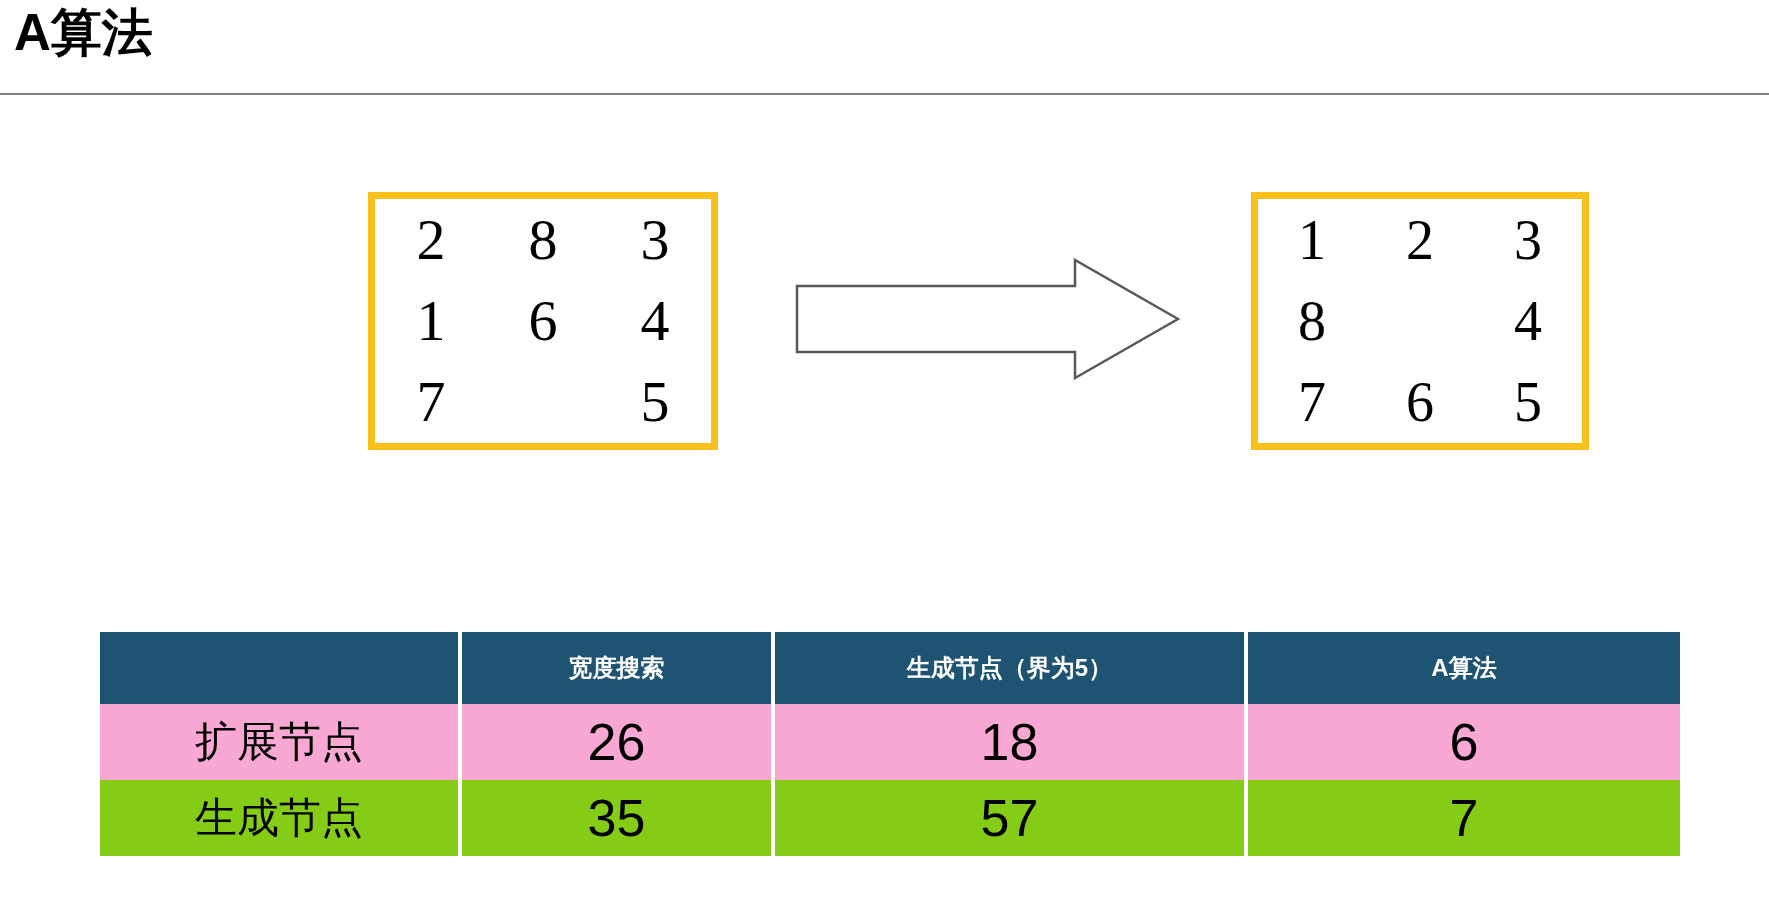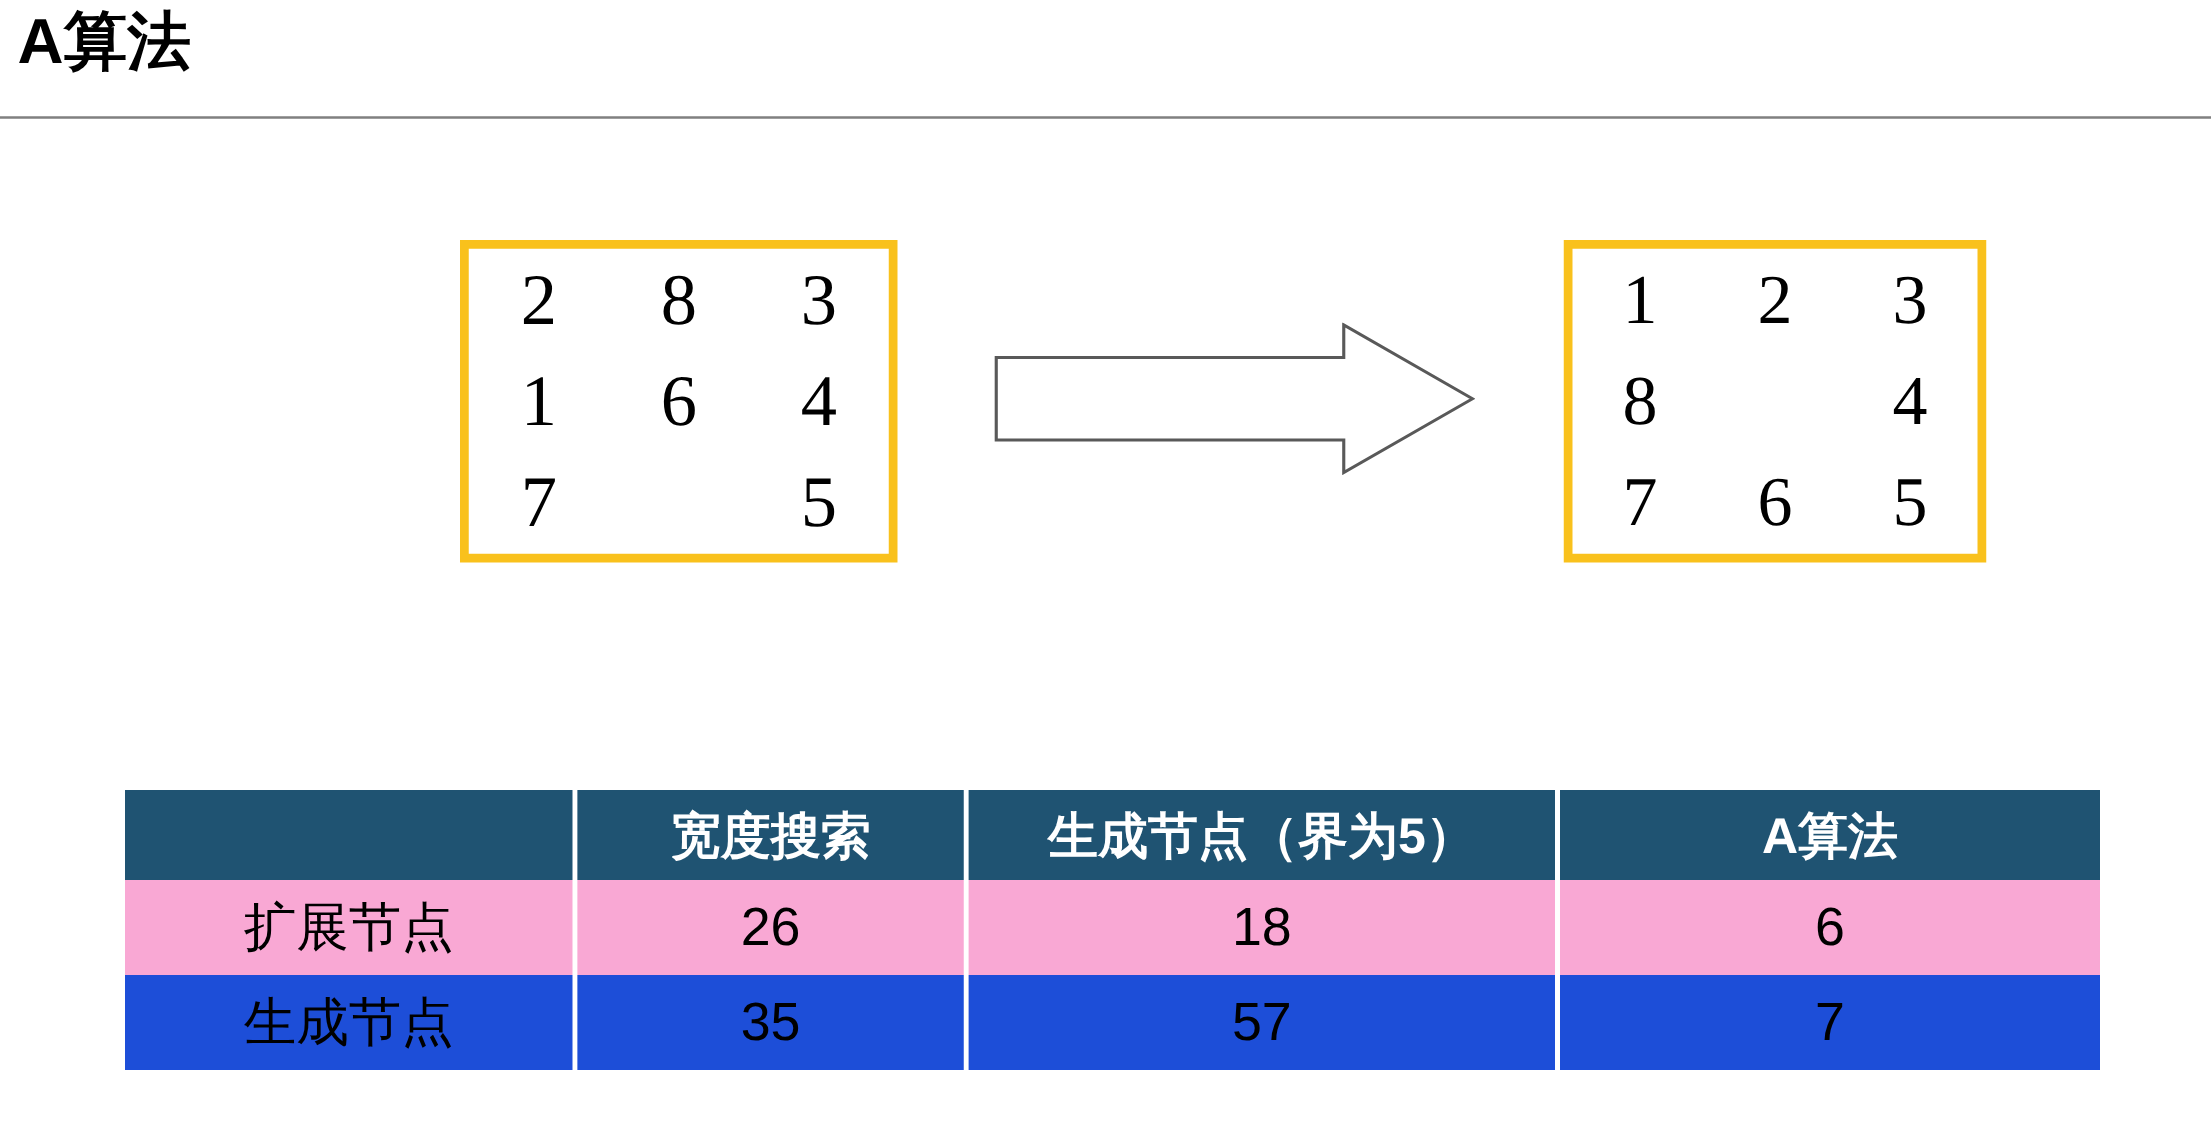--- a/index.html
+++ b/index.html
@@ -94,45 +94,45 @@
     table-layout: fixed;
   }
   #comparison-table col.c-label  { width: 362px; }
   #comparison-table col.c-bfs    { width: 313px; }
   #comparison-table col.c-dfs    { width: 473px; }
   #comparison-table col.c-astar  { width: 432px; }
 
   #comparison-table th {
     background: #1F5372;
     color: #ffffff;
-    font-size: 40px;
+    font-size: 24px;
     font-weight: bold;
     text-align: center;
     height: 72px;
     padding: 0 6px;
     border-right: 4px solid #ffffff;
     white-space: nowrap;
     overflow: hidden;
   }
   #comparison-table th:last-child { border-right: none; }
   #comparison-table th.col-blank { background: #1F5372; }
 
   #comparison-table td {
-    font-size: 43px;
+    font-size: 52px;
     color: #000000;
     text-align: center;
     height: 76px;
     padding: 0 6px;
     border-right: 4px solid #ffffff;
     white-space: nowrap;
   }
   #comparison-table td:last-child { border-right: none; }
 
   #comparison-table tr.row-band-dark td { background: #f9a8d4; }
-  #comparison-table tr.row-band-light td { background: #1d4ed8; }
+  #comparison-table tr.row-band-light td { background: #84cc16; }
   #comparison-table td.row-header { font-size: 42px; }
   #comparison-table tr.row-band-dark  { border-top: 4px solid #ffffff; }
   #comparison-table tr.row-band-light { border-top: 4px solid #ffffff; }
 </style>
 </head>
 <body>
 
 <div id="slide-title">A算法</div>
 <div id="title-divider"></div>
 

